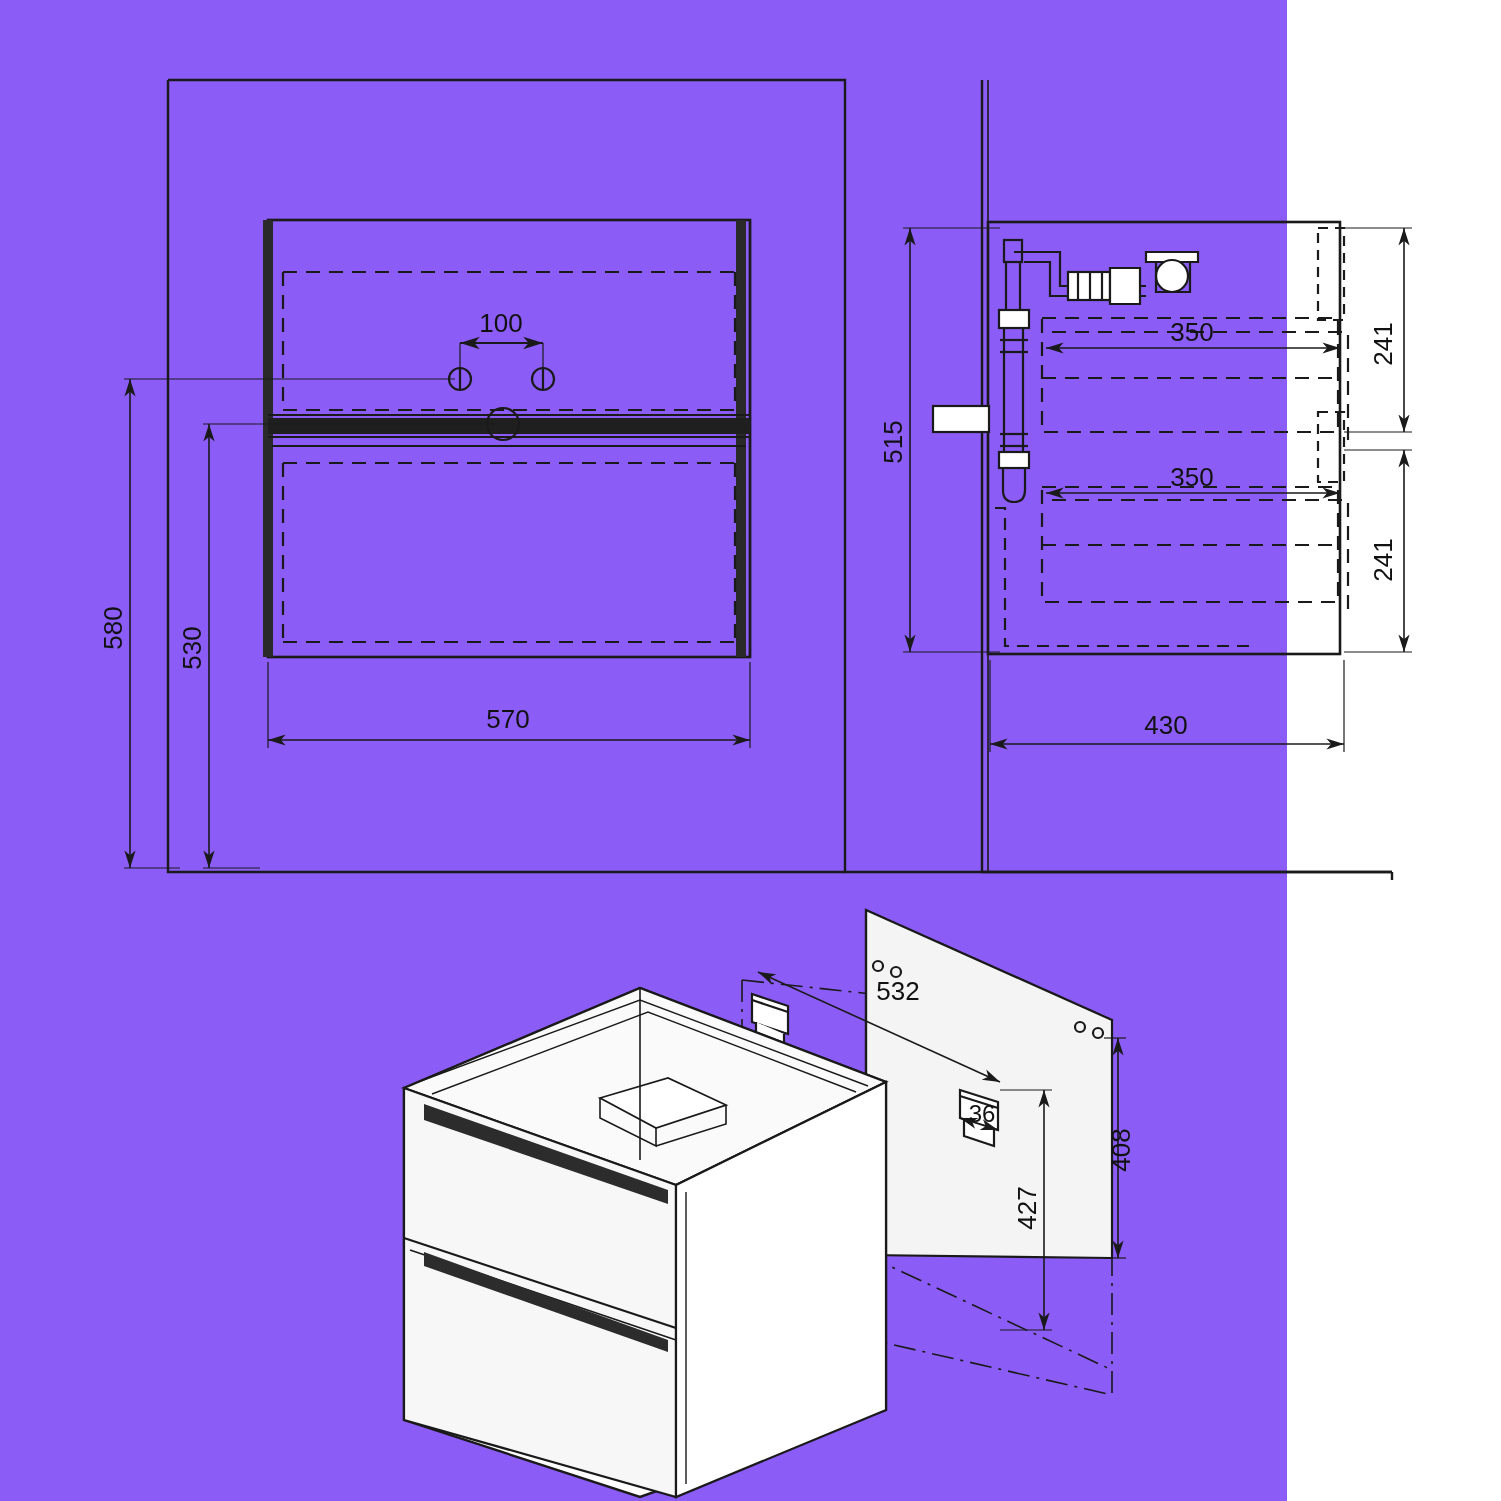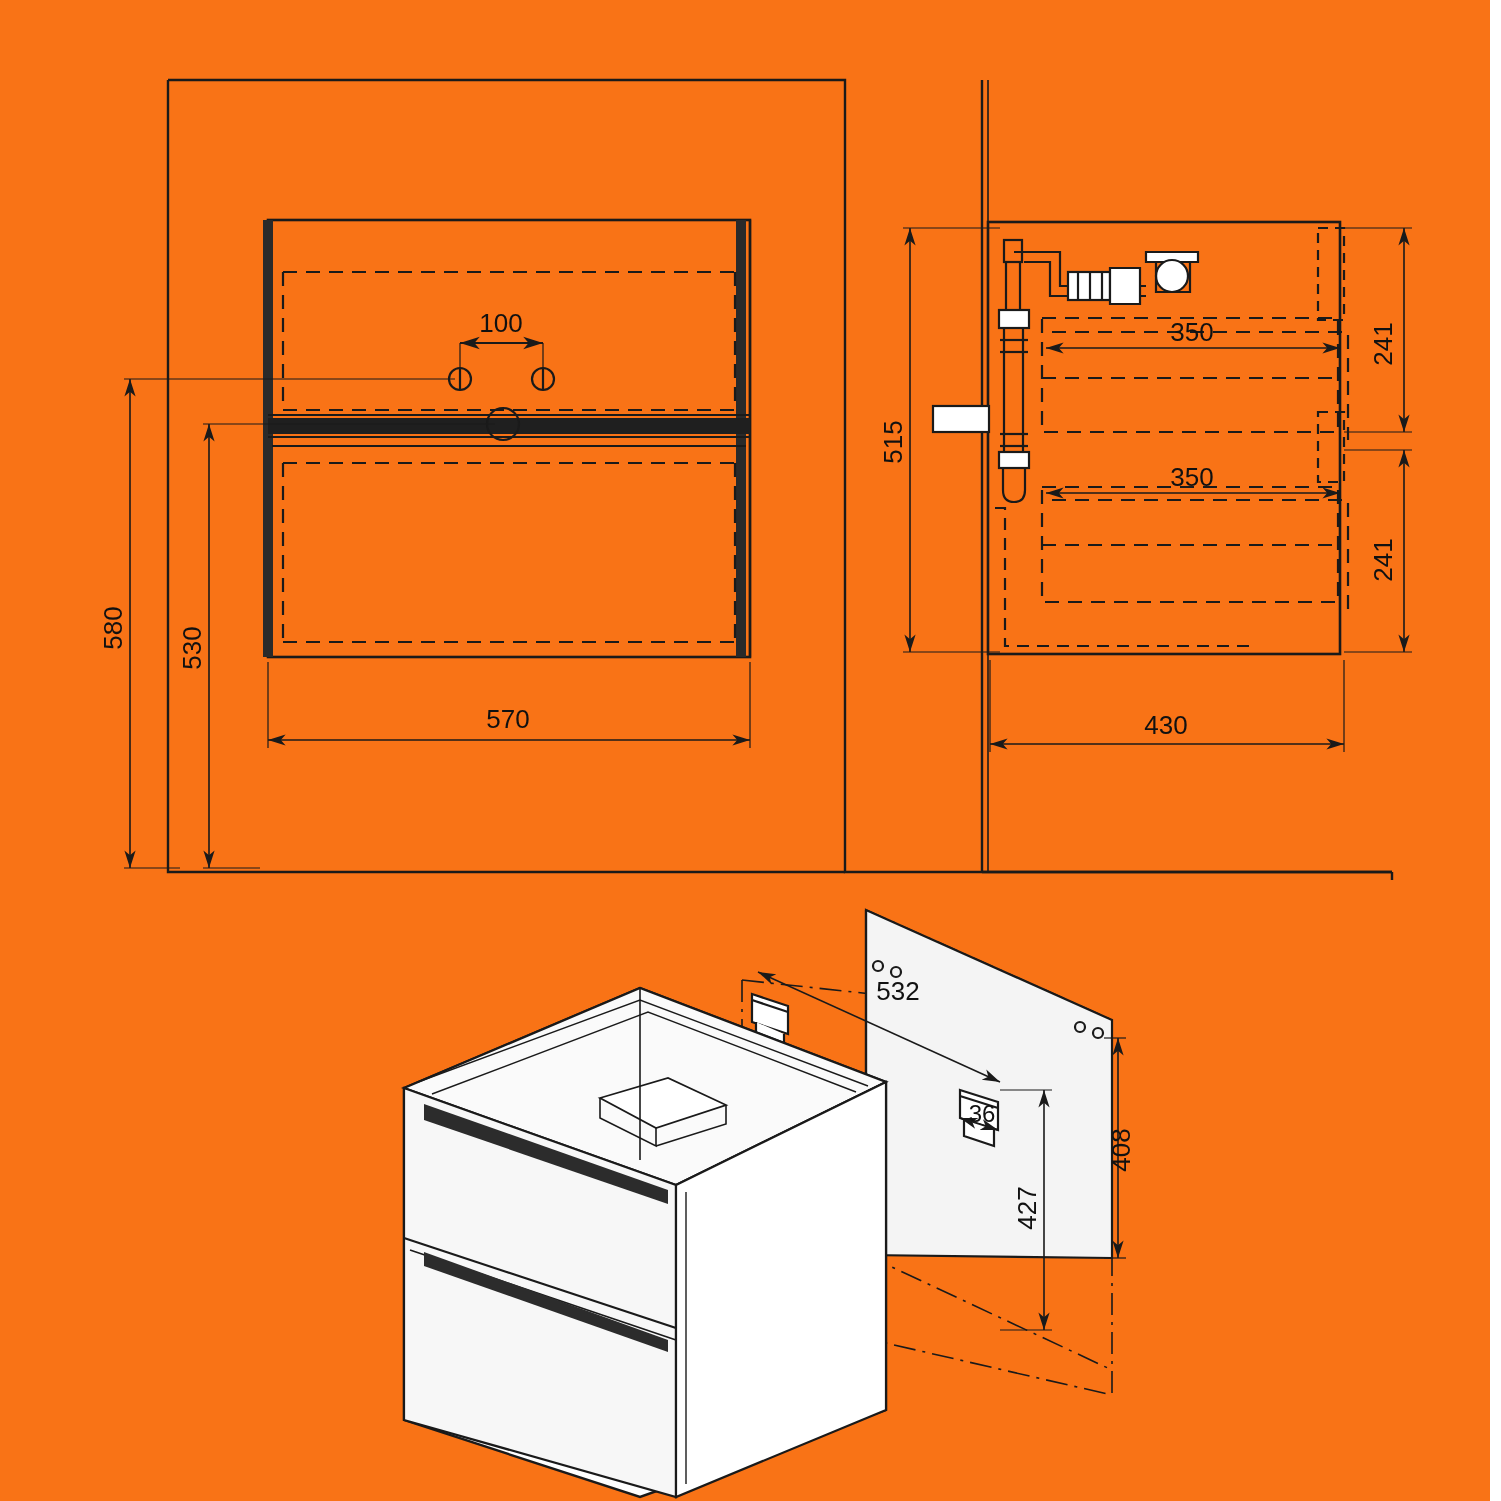--- a/index.html
+++ b/index.html
@@ -1,17 +1,17 @@
 <!DOCTYPE html>
 <html><head>
 <meta charset="utf-8">
 <style>
   html,body{margin:0;padding:0;background:#ffffff;}
   body{width:1501px;height:1501px;overflow:hidden;font-family:"Liberation Sans",sans-serif;}
-  #stage{position:relative;width:1490px;height:1501px;background:#f97316;}
+  #stage{position:relative;width:1287px;height:1501px;background:#8b5cf6;}
   svg{display:block;}
   .dim-label{font-family:"Liberation Sans",sans-serif;font-size:26px;fill:#111;}
   .dim-label-sm{font-family:"Liberation Sans",sans-serif;font-size:24px;fill:#111;}
 </style>
 </head>
 <body>
 
 <div id="stage">
 <svg width="1501" height="1501" viewBox="0 0 1501 1501" xmlns="http://www.w3.org/2000/svg">
 

